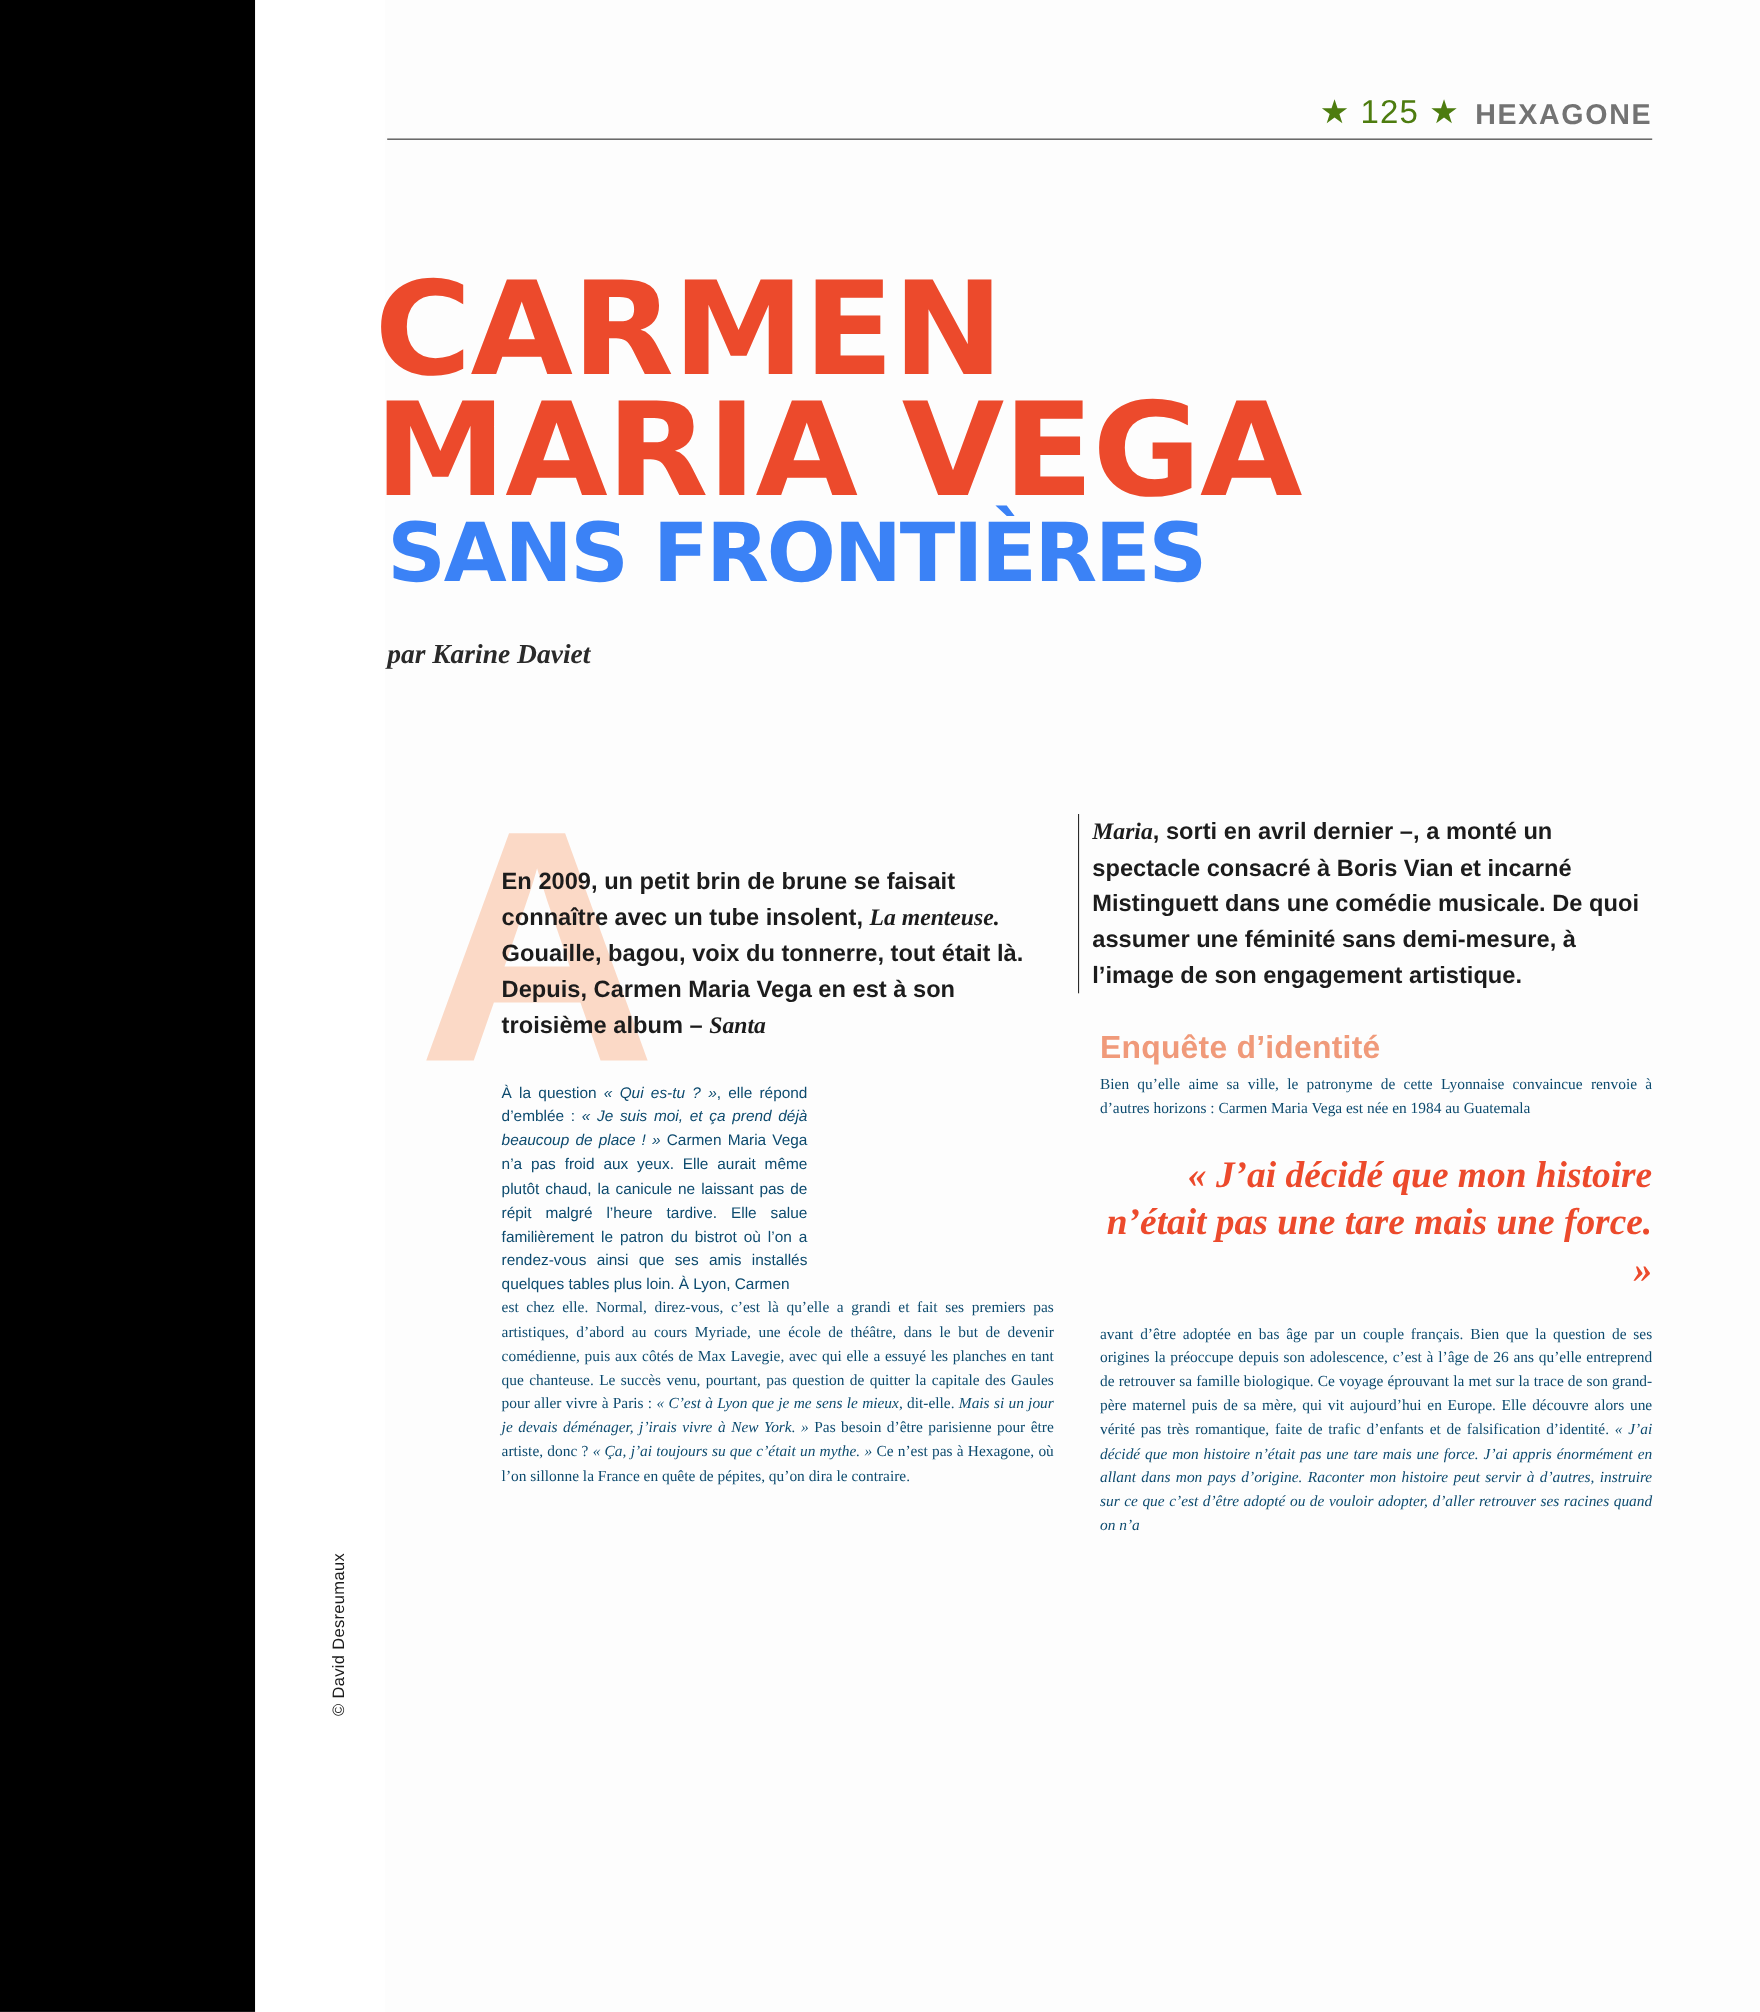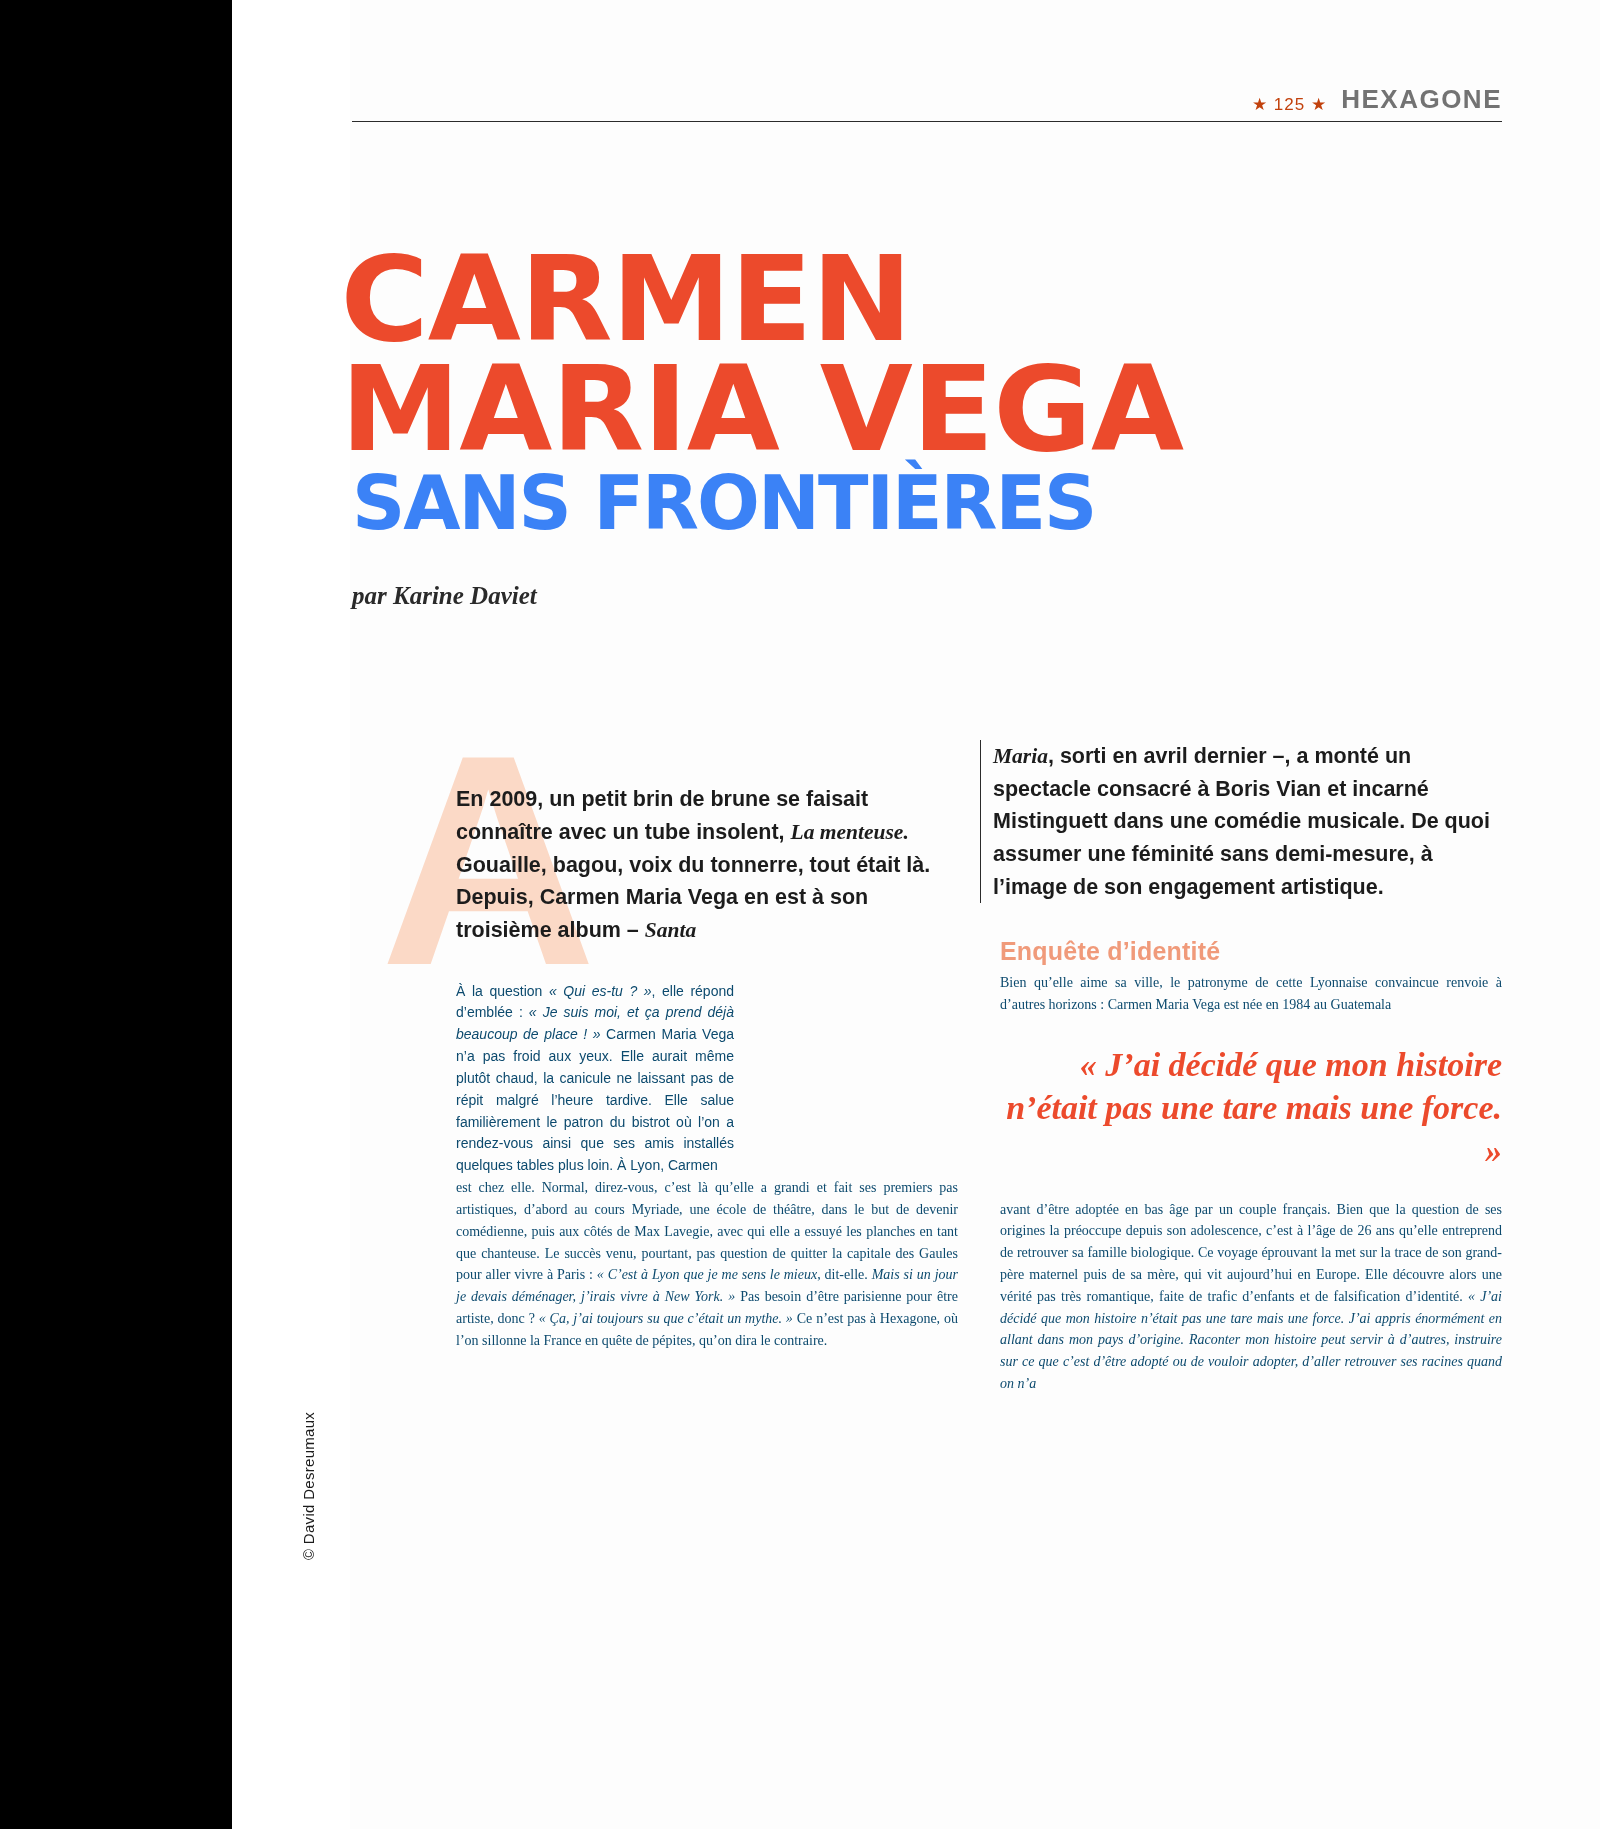--- a/index.html
+++ b/index.html
@@ -58,23 +58,23 @@
     top: 84px;
     width: 1150px;
     display: flex;
     align-items: flex-end;
     justify-content: flex-end;
     gap: 14px;
     padding-bottom: 6px;
     border-bottom: 1.5px solid #2b2b2b;
   }
   .folio {
-    font-size: 17px;
+    font-size: 30px;
     letter-spacing: 1px;
-    color: #c2410c;
+    color: #4d7c0f;
     white-space: nowrap;
   }
   .mag-name {
     font-size: 26px;
     font-weight: bold;
     letter-spacing: 1.5px;
     color: #737373;
     white-space: nowrap;
   }
 
@@ -182,21 +182,21 @@
   }
   .narrow-block {
     width: 278px;
     float: left;
     clear: left;
     text-align: justify;
   }
 
   
   .section-head {
-    font-size: 25px;
+    font-size: 29px;
     font-weight: bold;
     color: #f09a7a;
     letter-spacing: 0.2px;
     margin-top: 34px;
     margin-bottom: 6px;
   }
 
   
   .pull-quote {
     font-family: "Liberation Serif", serif;

